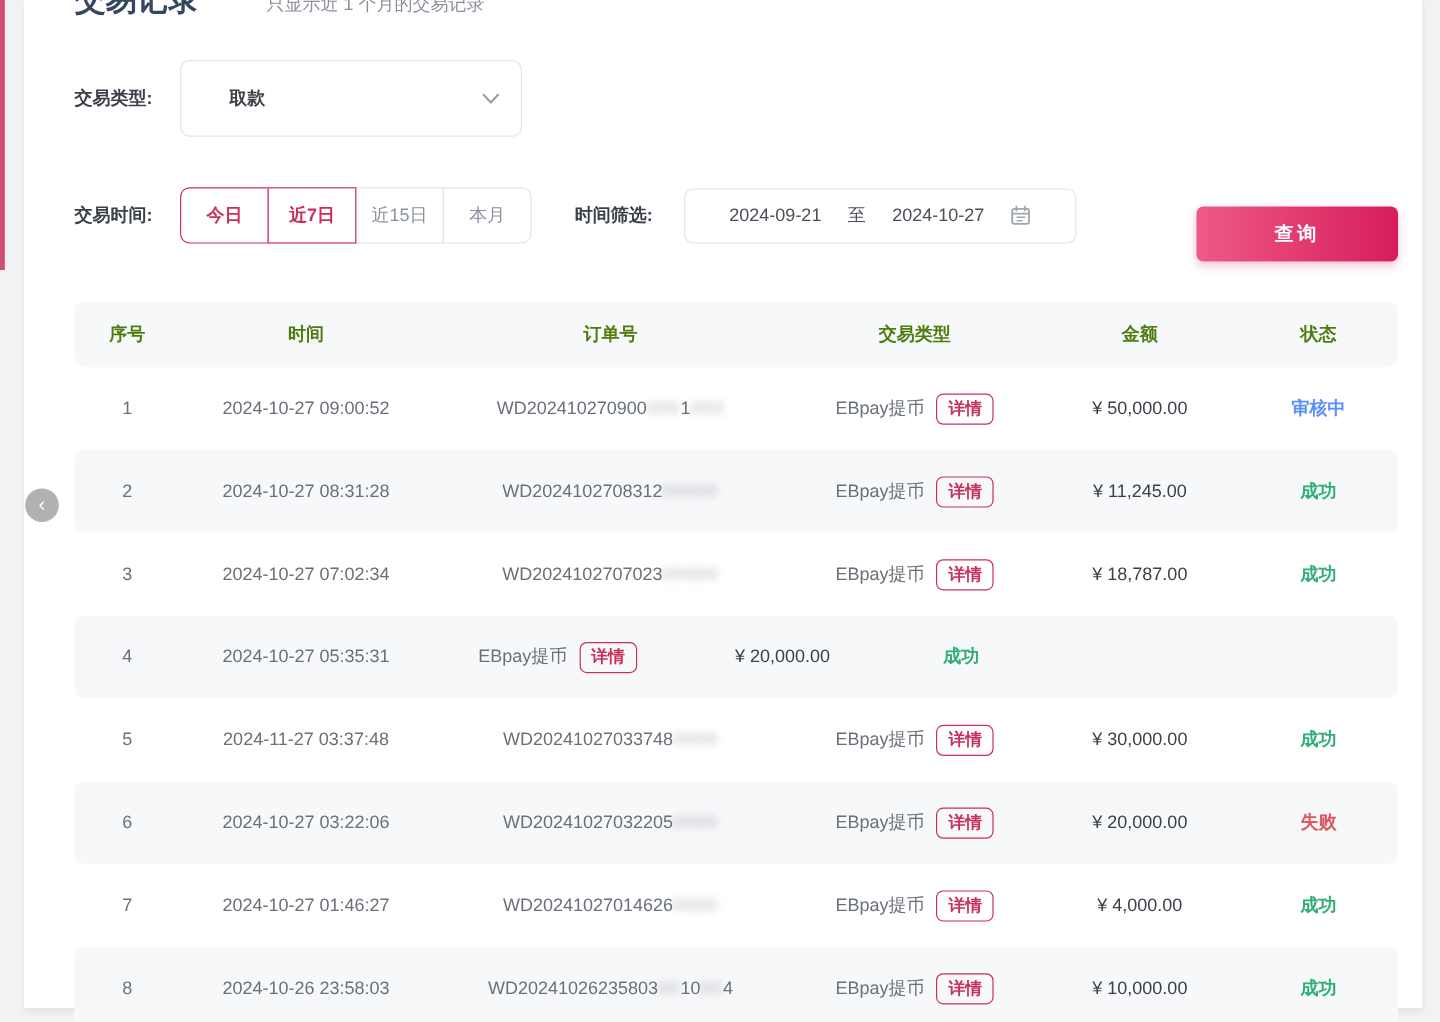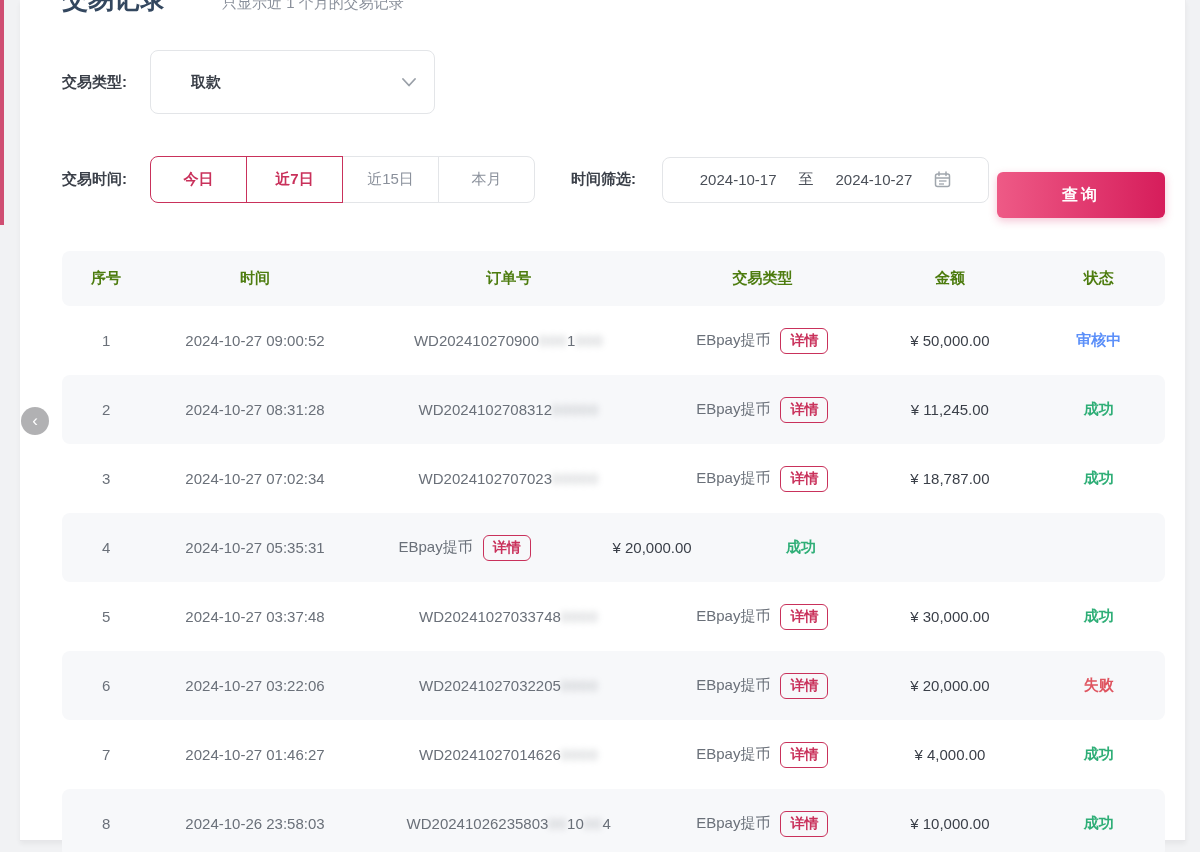--- a/index.html
+++ b/index.html
@@ -36,21 +36,21 @@
   .select{
     width:285px;height:64px;border:1px solid #e3e5e8;border-radius:8px;background:#fff;
     display:flex;align-items:center;justify-content:space-between;
     padding:0 18px 0 40px;box-sizing:border-box;cursor:pointer;
     font-size:15px;font-weight:700;color:#3a3f48;
   }
   .chev-down{color:#9aa0a8;display:flex;align-items:center;}
 
   .btn-group{display:flex;}
   .range-btn{
-    width:97px;height:47px;margin-left:-1px;box-sizing:border-box;
+    width:74px;height:47px;margin-left:-1px;box-sizing:border-box;
     display:flex;align-items:center;justify-content:center;
     background:#fff;border:1px solid #e3e5e8;color:#8a909b;font-size:15px;cursor:pointer;
   }
   .range-btn:first-child{margin-left:0;border-radius:8px 0 0 8px;}
   .range-btn:last-child{border-radius:0 8px 8px 0;}
   .range-btn.active{border:1.5px solid var(--accent-red);color:var(--accent-red);font-weight:700;position:relative;z-index:2;}
 
   .date-range{
     margin-left:26px;width:327px;height:46px;border:1px solid #e3e5e8;border-radius:8px;background:#fff;
     display:flex;align-items:center;justify-content:center;gap:22px;
@@ -127,21 +127,21 @@
   <div class="range-btn active">今日</div>
 
   <div class="range-btn active">近7日</div>
 
   <div class="range-btn">近15日</div>
 
   <div class="range-btn">本月</div>
 </div>
     <span class="f-label2">时间筛选:</span>
     <div class="date-range">
-      <span>2024-10-17</span>
+      <span>2024-09-21</span>
       <span>至</span>
       <span>2024-10-27</span>
       <span class="calendar-icon">
         <svg width="17" height="17" viewBox="0 0 17 17">
             <rect x="1.5" y="3" width="14" height="12.5" rx="2" fill="none" stroke="currentColor" stroke-width="1.5"></rect>
             <line x1="5" y1="1" x2="5" y2="4.5" stroke="currentColor" stroke-width="1.5" stroke-linecap="round"></line>
             <line x1="12" y1="1" x2="12" y2="4.5" stroke="currentColor" stroke-width="1.5" stroke-linecap="round"></line>
             <line x1="1.5" y1="7" x2="15.5" y2="7" stroke="currentColor" stroke-width="1.5"></line>
             <line x1="5" y1="10" x2="12.5" y2="10" stroke="currentColor" stroke-width="1.3"></line>
             <line x1="5" y1="13" x2="10" y2="13" stroke="currentColor" stroke-width="1.3"></line>
@@ -214,21 +214,21 @@
     <div class="td c4">
       <span class="type-text">EBpay提币</span>
       <span class="detail-badge">详情</span>
     </div>
     <div class="td c5">¥ 20,000.00</div>
     <div class="td c6 success">成功</div>
   </div>
 
   <div class="tr">
     <div class="td c1">5</div>
-    <div class="td c2">2024-10-27 03:37:48</div>
+    <div class="td c2">2024-11-27 03:37:48</div>
     <div class="td c3">
             <span>WD20241027033748</span>
             <span class="blurred">0000</span>
           </div>
     <div class="td c4">
       <span class="type-text">EBpay提币</span>
       <span class="detail-badge">详情</span>
     </div>
     <div class="td c5">¥ 30,000.00</div>
     <div class="td c6 success">成功</div>

